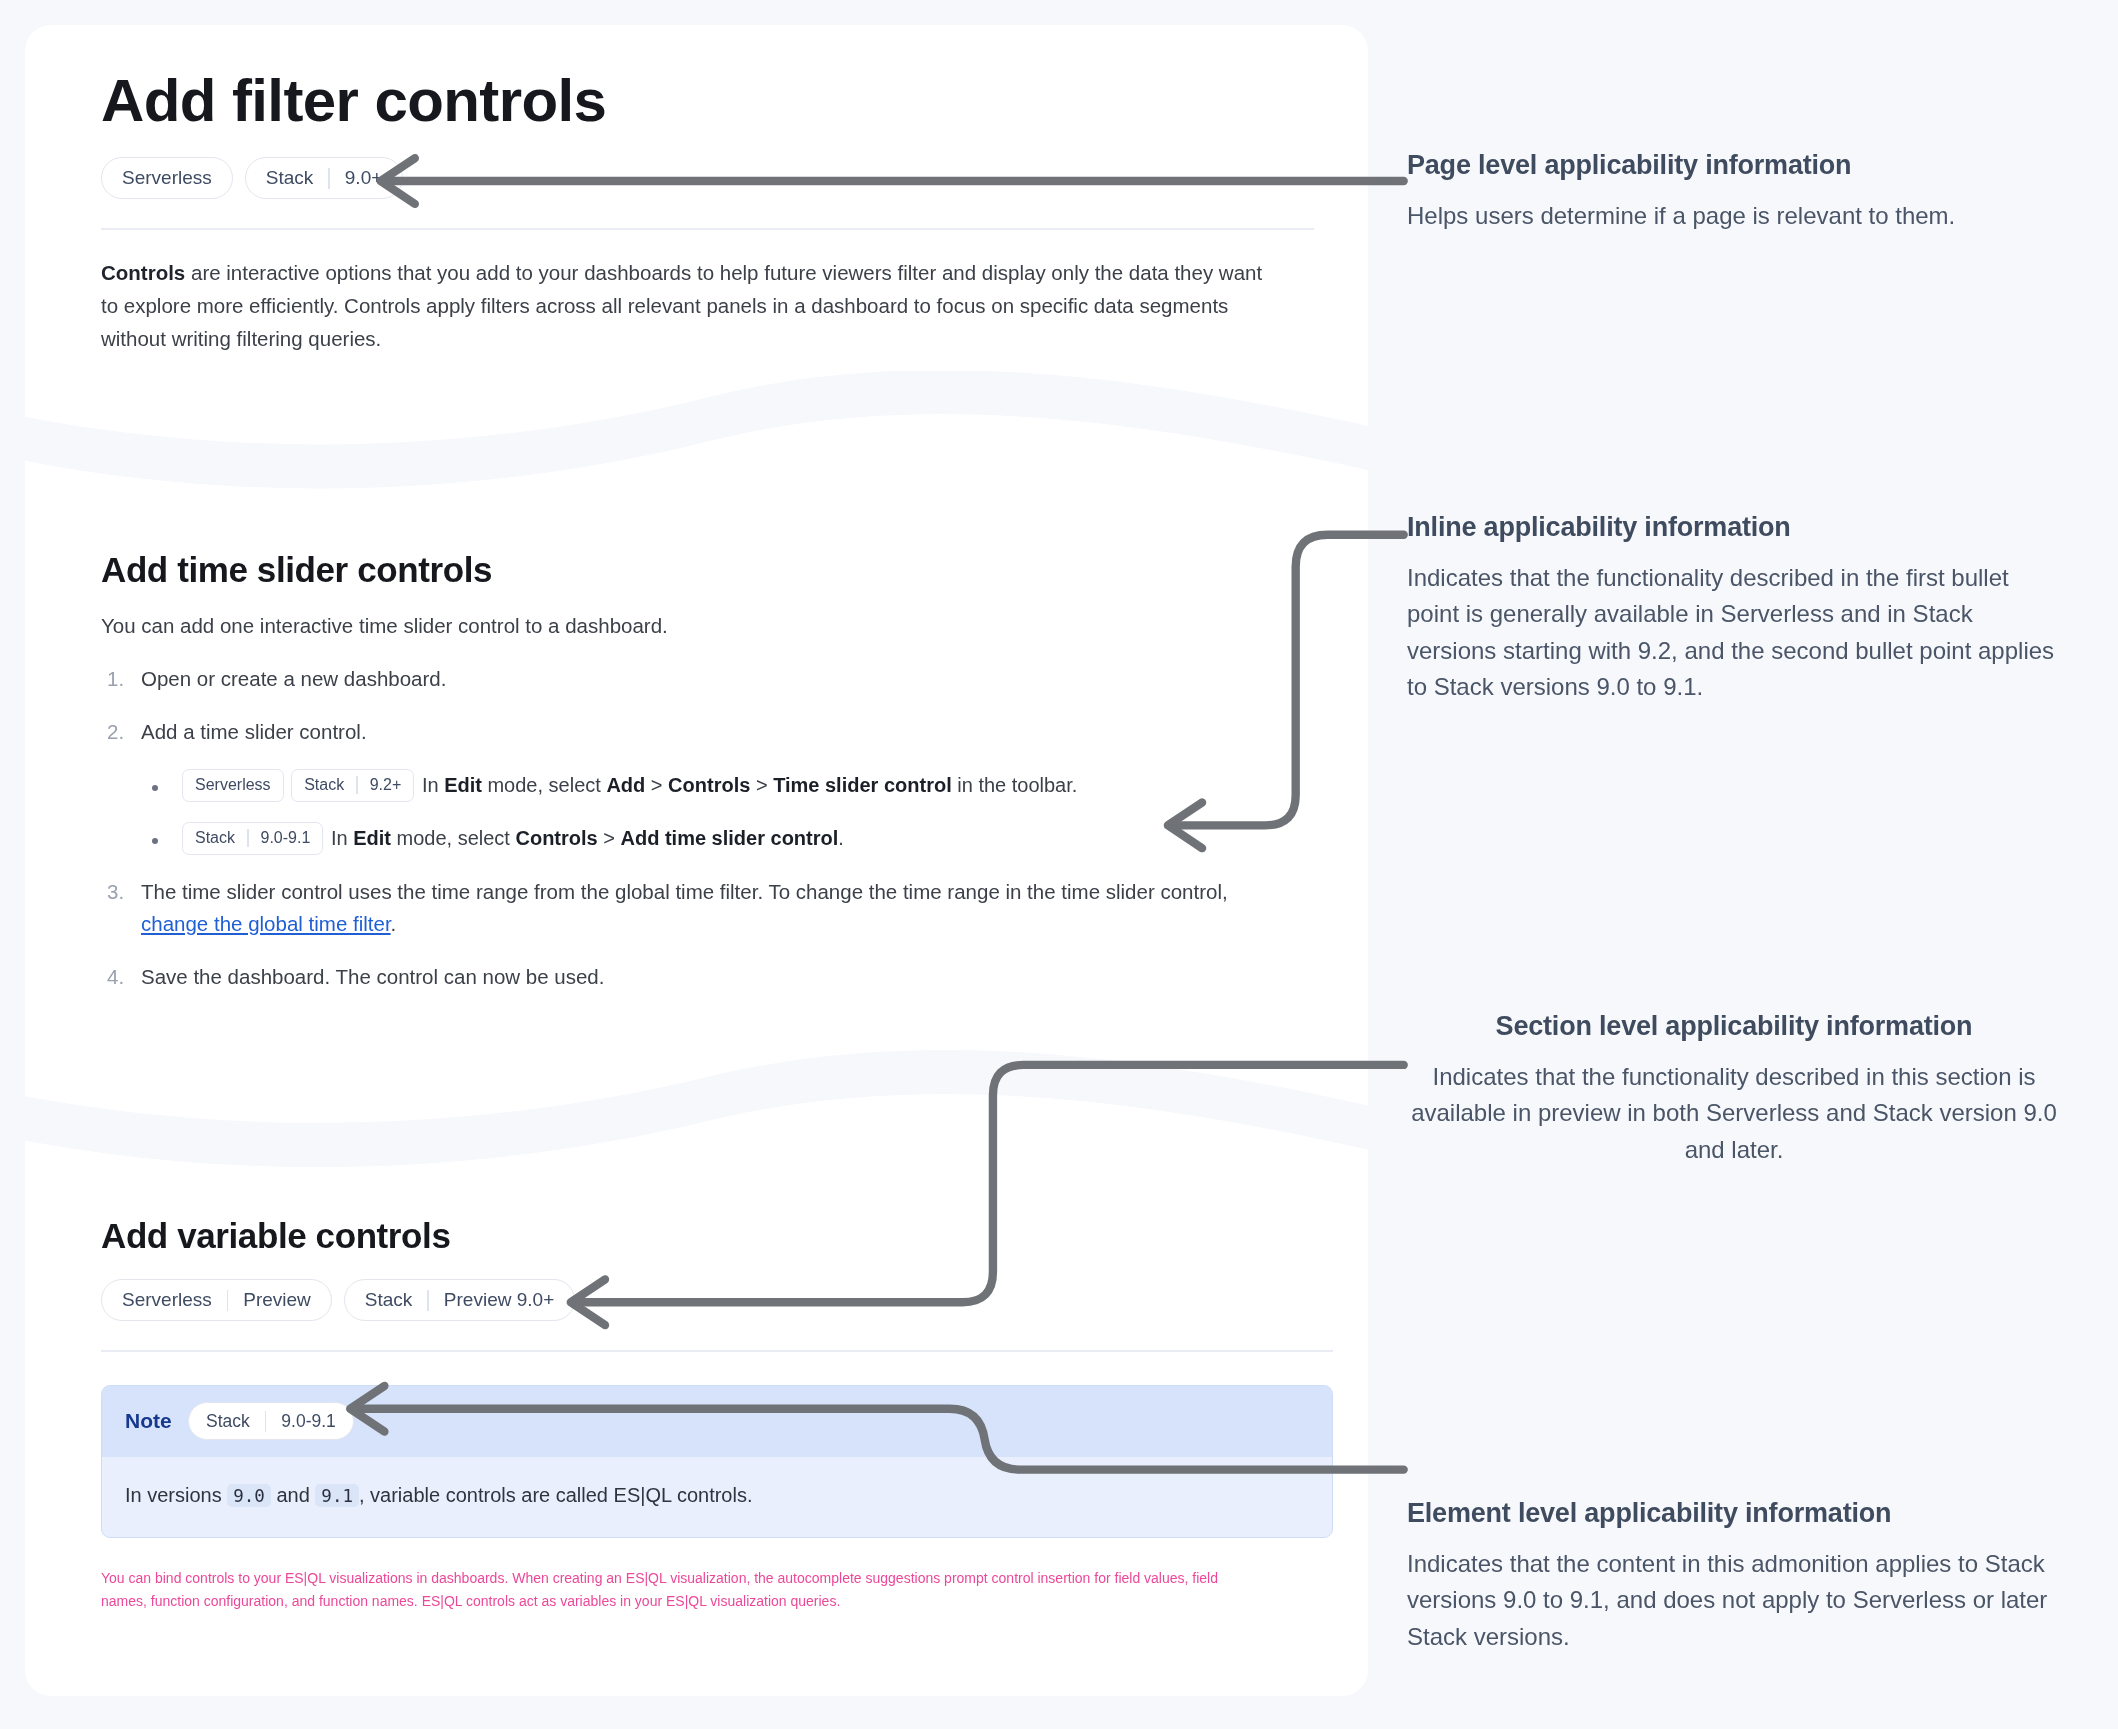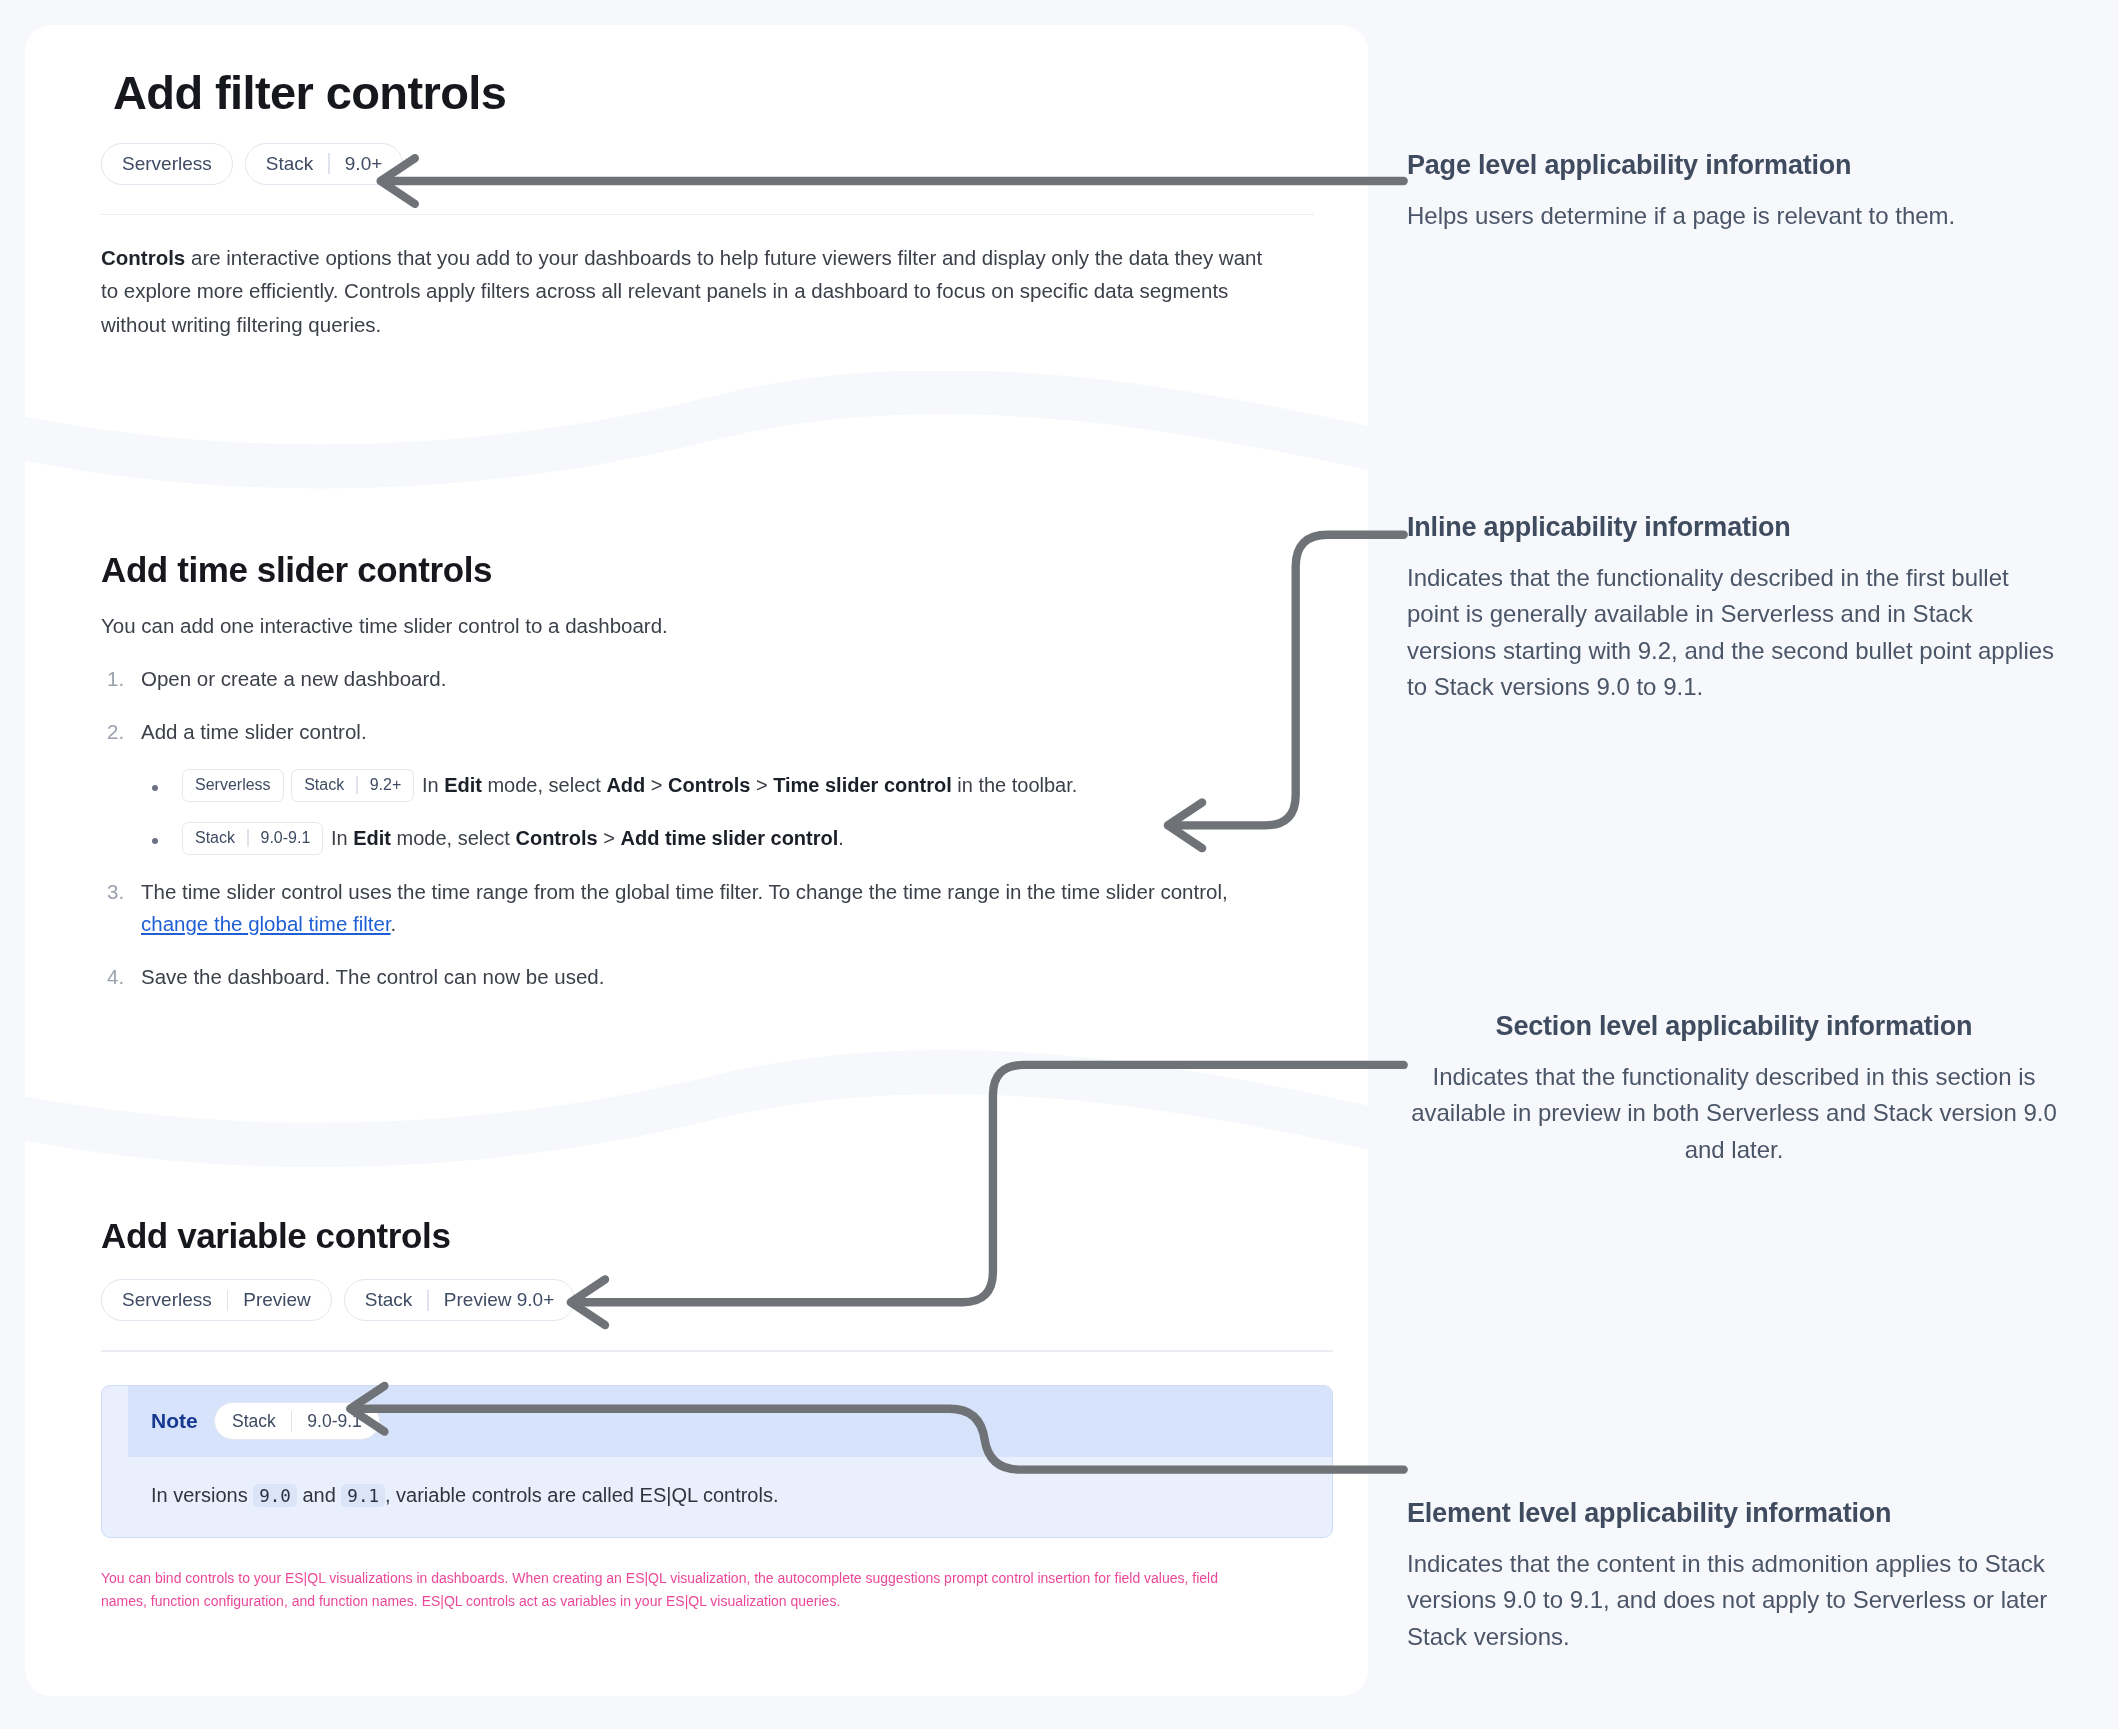--- a/index.html
+++ b/index.html
@@ -38,26 +38,25 @@
     width: 1343px;
     height: 145px;
     pointer-events: none;
   }
   .wave svg { display: block; width: 100%; height: 100%; }
 
   
   .sec1 { position: absolute; left: 76px; top: 42px; width: 1217px; }
 
   h1.page-title {
-    font-size: 47px;
+    font-size: 60px;
     font-weight: 700;
     line-height: 1.12;
     color: #16181d;
     letter-spacing: -0.6px;
-    margin-left: 12px;
   }
 
   .badge-row { display: flex; align-items: center; gap: 12px; margin-top: 23px; }
 
   
   .pill {
     display: inline-flex;
     align-items: center;
     height: 42px;
     padding: 0 20px;
@@ -173,21 +172,20 @@
   
   .sec3 { position: absolute; left: 76px; top: 1191px; width: 1232px; }
 
   .note {
     margin-top: 33px;
     width: 1232px;
     border: 1.5px solid #cdddf8;
     border-radius: 9px;
     overflow: hidden;
     background: #e9effc;
-    padding-left: 26px;
   }
   .note-head {
     background: #d7e3fb;
     padding: 16.7px 23px 16.7px 23px;
     display: flex;
     align-items: center;
     gap: 16.7px;
   }
   .note-label {
     font-size: 21px;

